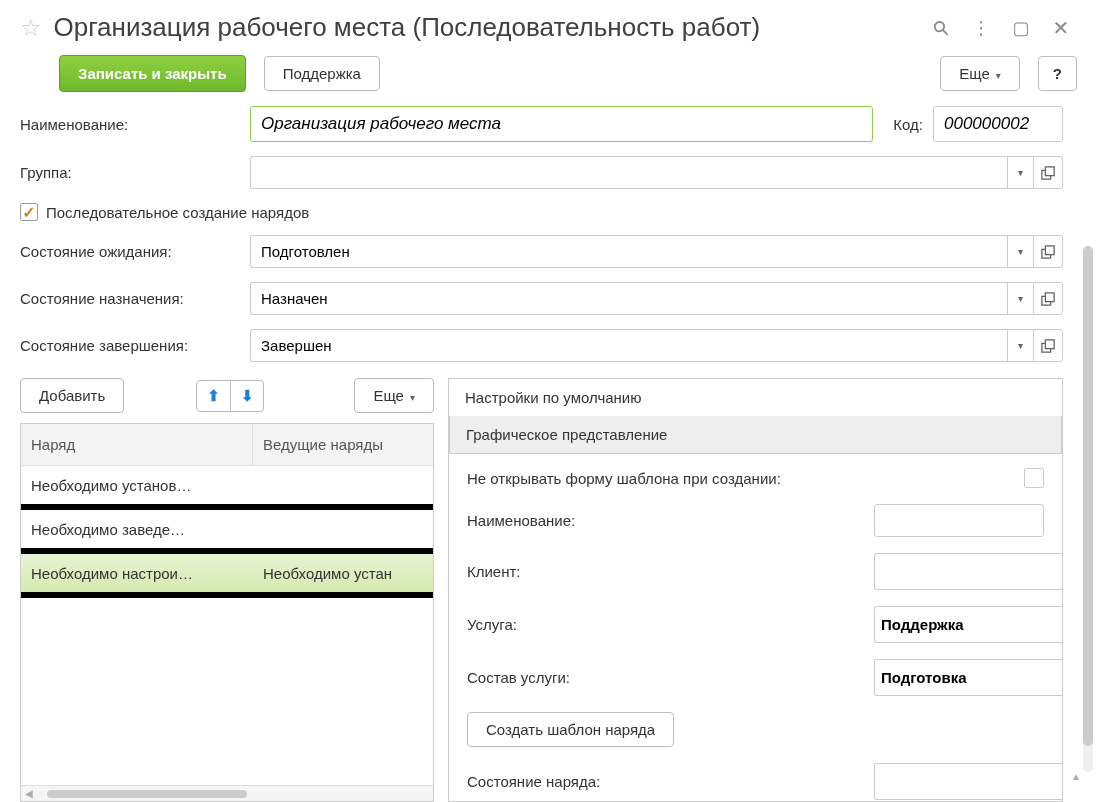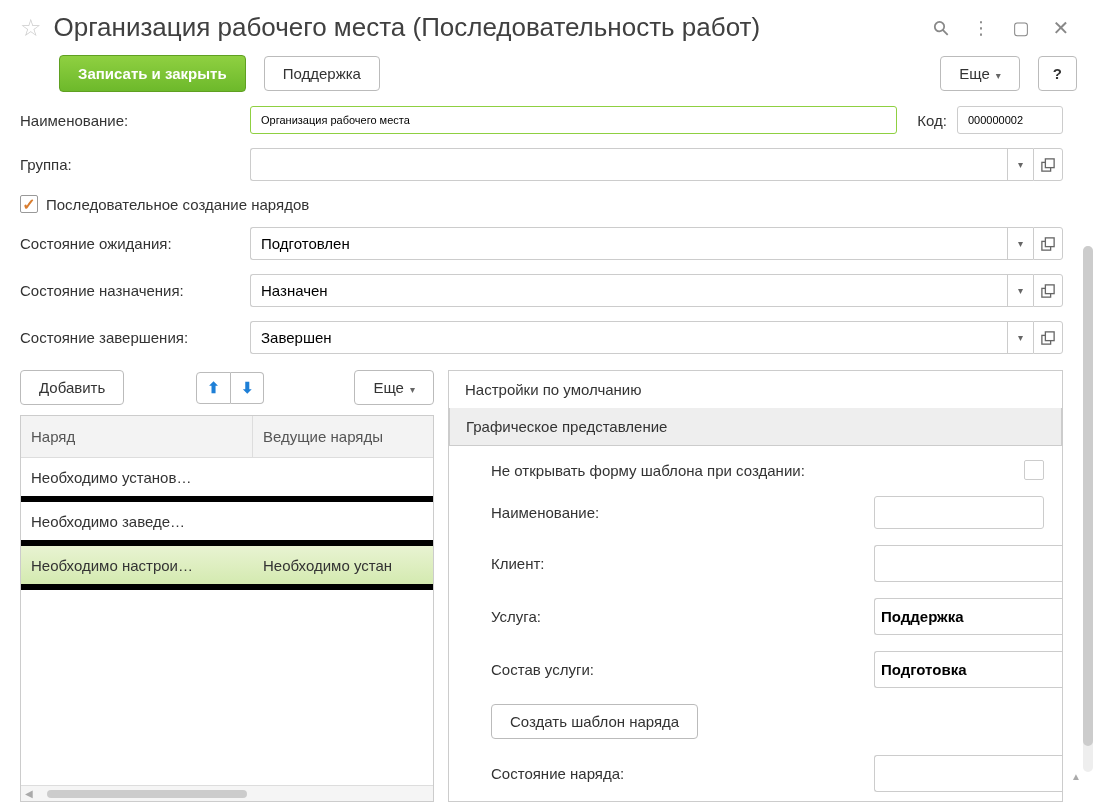--- a/index.html
+++ b/index.html
@@ -95,29 +95,30 @@
     gap: 10px;
   }
   .form-label {
     width: 220px;
     color: #333;
   }
   .form-input {
     flex: 1;
     border: 1px solid #ccc;
     padding: 7px 10px;
-    font-size: 11px;
+    font-size: 17px;
     border-radius: 3px;
     background: #fff;
+    font-style: italic;
   }
   .form-input.green {
     border: 1px solid #8fd041;
   }
   .code-label { width: auto; margin-left: 10px;}
-  .code-input { width: 106px; flex: none; }
+  .code-input { width: 130px; flex: none; }
   .select-wrap {
     flex: 1;
     display: flex;
   }
   .select-input {
     flex: 1;
     border: 1px solid #ccc;
     border-right: none;
     padding: 7px 10px;
     font-size: 15px;
@@ -280,21 +281,20 @@
   .tab-content {
     padding: 14px 18px;
     flex: 1;
     overflow: auto;
   }
   .r-row {
     display: flex;
     align-items: center;
     margin-bottom: 16px;
     gap: 2px;
-    margin-left: 24px;
   }
   .r-label {
     width: 190px;
     color: #333;
   }
   .r-label-long { flex: 1; }
   .r-input {
     flex: 1;
     border: 1px solid #ccc;
     padding: 7px 8px;

